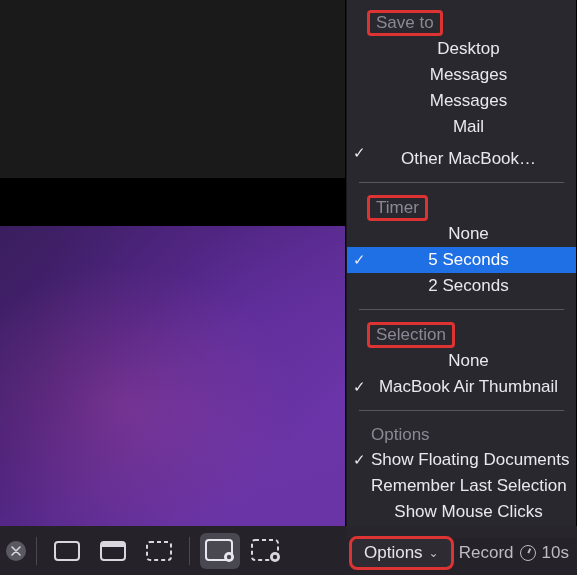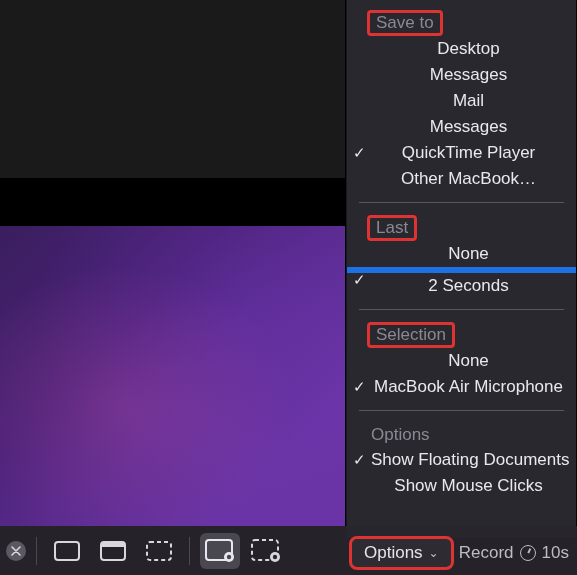--- a/index.html
+++ b/index.html
@@ -69,48 +69,49 @@
 <div class="bg-gap"></div>
 <div class="bg-desktop"></div>
 
 <div class="menu">
   <div class="menu-scroll">
 
     <div class="section-block">
       <span class="section-title boxed">Save to</span>
       <div class="menu-item"><span>Desktop</span></div>
       <div class="menu-item"><span>Messages</span></div>
+      <div class="menu-item"><span>Messages</span></div>
       <div class="menu-item"><span>Mail</span></div>
-      <div class="menu-item"><span>Messages</span></div>
-      <div class="menu-item"><span class="check">✓</span><span>QuickTime Player</span></div>
+      <div class="menu-item"><span class="check">✓</span></div>
       <div class="menu-item"><span>Other MacBook…</span></div>
     </div>
 
     <div class="menu-divider"></div>
 
     <div class="section-block">
-      <span class="section-title boxed">Last</span>
+      <span class="section-title boxed">Timer</span>
       <div class="menu-item"><span>None</span></div>
-      <div class="menu-item selected"><span class="check">✓</span></div>
+      <div class="menu-item selected"><span class="check">✓</span><span>5 Seconds</span></div>
       <div class="menu-item"><span>2 Seconds</span></div>
     </div>
 
     <div class="menu-divider"></div>
 
     <div class="section-block">
       <span class="section-title boxed">Selection</span>
       <div class="menu-item"><span>None</span></div>
-      <div class="menu-item"><span class="check">✓</span><span>MacBook Air Microphone</span></div>
+      <div class="menu-item"><span class="check">✓</span><span>MacBook Air Thumbnail</span></div>
     </div>
 
     <div class="menu-divider"></div>
 
     <div class="section-block">
       <span class="section-title" style="padding-left:24px">Options</span>
       <div class="menu-item"><span class="check">✓</span><span>Show Floating Documents</span></div>
+      <div class="menu-item"><span>Remember Last Selection</span></div>
       <div class="menu-item"><span>Show Mouse Clicks</span></div>
     </div>
 
   </div>
 </div>
 
 <div class="toolbar">
   <div class="tb-close">
     <svg width="10" height="10" viewBox="0 0 10 10">
         <path d="M1 1 L9 9 M9 1 L1 9" stroke="#d9d8de" stroke-width="1.6" stroke-linecap="round"></path>

